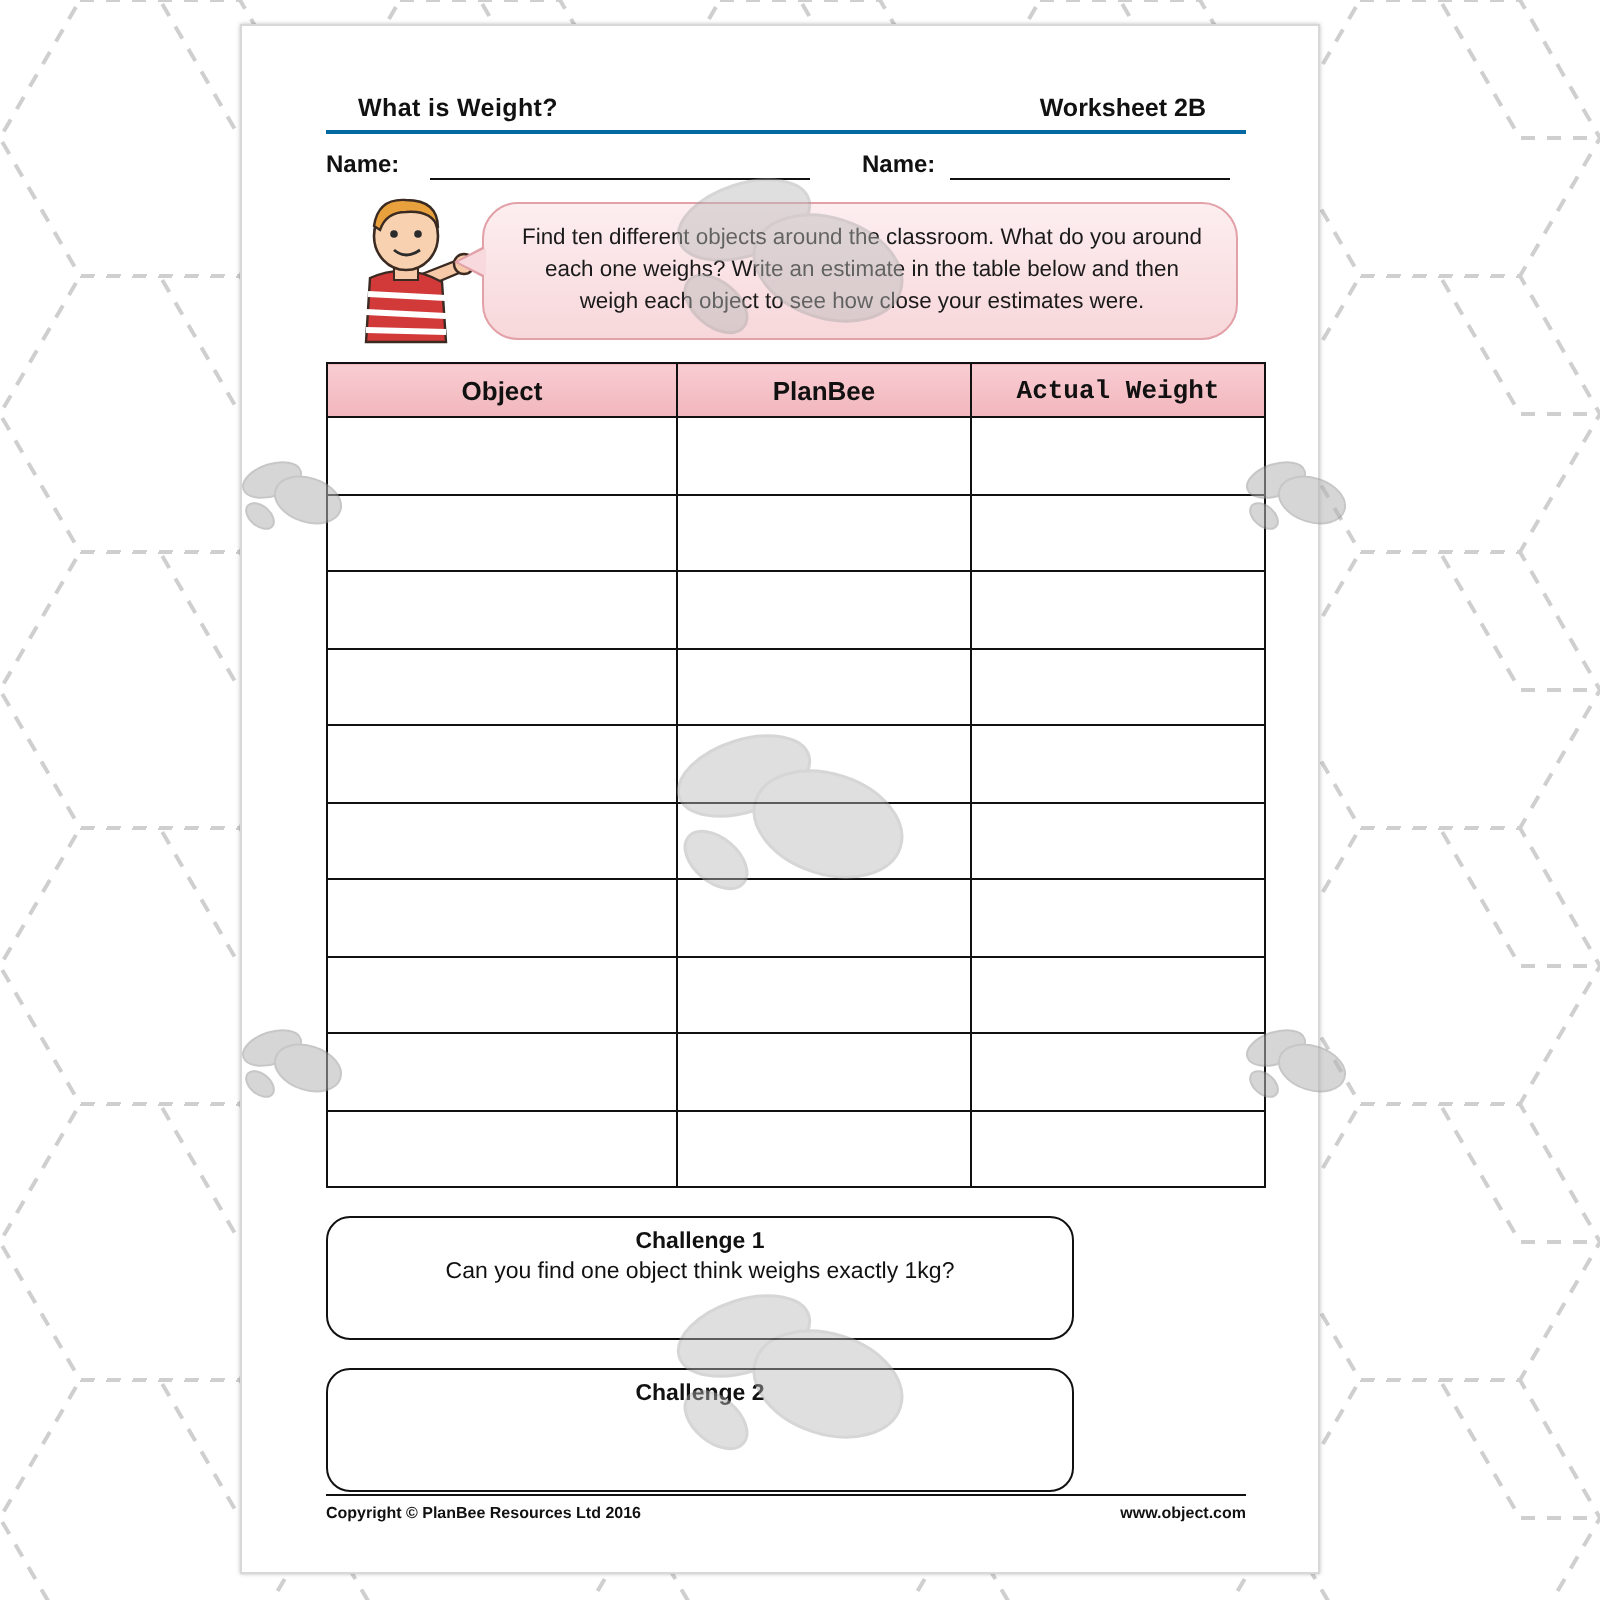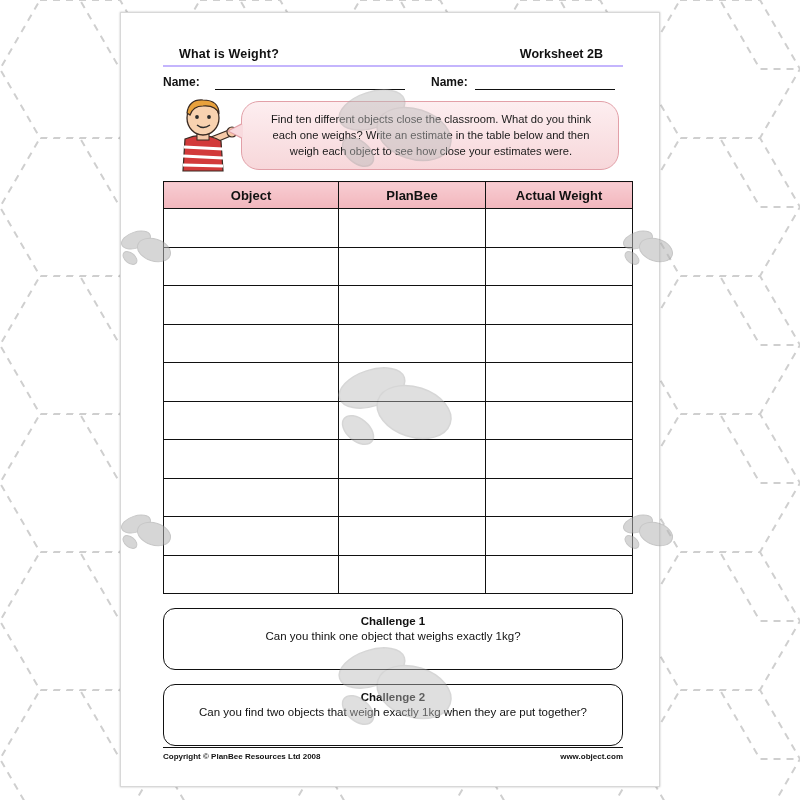--- a/index.html
+++ b/index.html
@@ -44,21 +44,21 @@
     top: 22px;
     width: 460px;
     height: 730px;
   }
 
   
   .hdr {
     display: flex;
     justify-content: space-between;
     align-items: flex-end;
-    border-bottom: 2px solid #c4b5fd;
+    border-bottom: 2px solid #0369a1;
     padding-bottom: 4px;
     height: 26px;
   }
   .hdr-title {
     font-size: 12.5px;
     font-weight: bold;
     color: #111;
     letter-spacing: .2px;
     margin-left: 16px;
   }
@@ -156,25 +156,25 @@
     font-size: 13px;
     font-weight: bold;
     color: #111;
   }
   table.main td {
     border: 1.4px solid #111;
     height: 35.5px;
   }
   .col-object { width: 172px; }
   .col-estimate { width: 144px; }
-  .col-actual { width: 144px; }
+  .col-actual { width: 144px; font-family: Liberation Mono, monospace; }
 
   
   .challenge {
-    width: 460px;
+    width: 374px;
     box-sizing: border-box;
     border: 1.4px solid #111;
     border-radius: 12px;
     margin-top: 14px;
     padding: 6px 10px 10px 10px;
     text-align: center;
     height: 62px;
   }
   .ch-title {
     font-size: 11.5px;
@@ -259,21 +259,21 @@
 
         <ellipse cx="36" cy="21" rx="16" ry="17" fill="#f8d2b0" stroke="#3a2a22" stroke-width="1.3"></ellipse>
 
         <path d="M20 16 Q22 2 36 3 Q52 3 52 17 Q49 8 36 9 Q26 9 23 18 Z" fill="#e8a13c" stroke="#3a2a22" stroke-width="1.2"></path>
 
         <circle cx="30" cy="20" r="1.9" fill="#2b2b2b"></circle>
         <circle cx="42" cy="20" r="1.9" fill="#2b2b2b"></circle>
         <path d="M30 28 Q36 33 43 28" stroke="#2b2b2b" stroke-width="1.4" fill="none"></path>
       </svg>
 
-      <div class="bubble">Find ten different objects close the classroom. What do you think each one weighs? Write an estimate in the table below and then weigh each object to see how close your estimates were.</div>
+      <div class="bubble">Find ten different objects around the classroom. What do you around each one weighs? Write an estimate in the table below and then weigh each object to see how close your estimates were.</div>
     </div>
 
     <table class="main">
       <thead>
         <tr>
           <th class="col-object">Object</th>
           <th class="col-estimate">PlanBee</th>
           <th class="col-actual">Actual Weight</th>
         </tr>
       </thead>
@@ -326,30 +326,29 @@
         <tr>
           <td></td>
           <td></td>
           <td></td>
         </tr>
       </tbody>
     </table>
 
     <div class="challenge">
       <div class="ch-title">Challenge 1</div>
-      <div class="ch-text">Can you think one object that weighs exactly 1kg?</div>
+      <div class="ch-text">Can you find one object think weighs exactly 1kg?</div>
     </div>
 
     <div class="challenge">
       <div class="ch-title">Challenge 2</div>
-      <div class="ch-text">Can you find two objects that weigh exactly 1kg when they are put together?</div>
     </div>
 
     <div class="footer">
-      <div>Copyright © PlanBee Resources Ltd 2008</div>
+      <div>Copyright © PlanBee Resources Ltd 2016</div>
       <div>www.object.com</div>
     </div>
 
   </div>
 </div>
 
 <svg class="bee" style="left:118px; top:228px;" width="56" height="46" viewBox="0 0 56 46">
   <g fill="#b5b5b5" stroke="#9a9a9a" stroke-width="1">
     <ellipse cx="18" cy="12" rx="15" ry="8" transform="rotate(-18 18 12)"></ellipse>
     <ellipse cx="36" cy="22" rx="17" ry="11" transform="rotate(18 36 22)"></ellipse>

